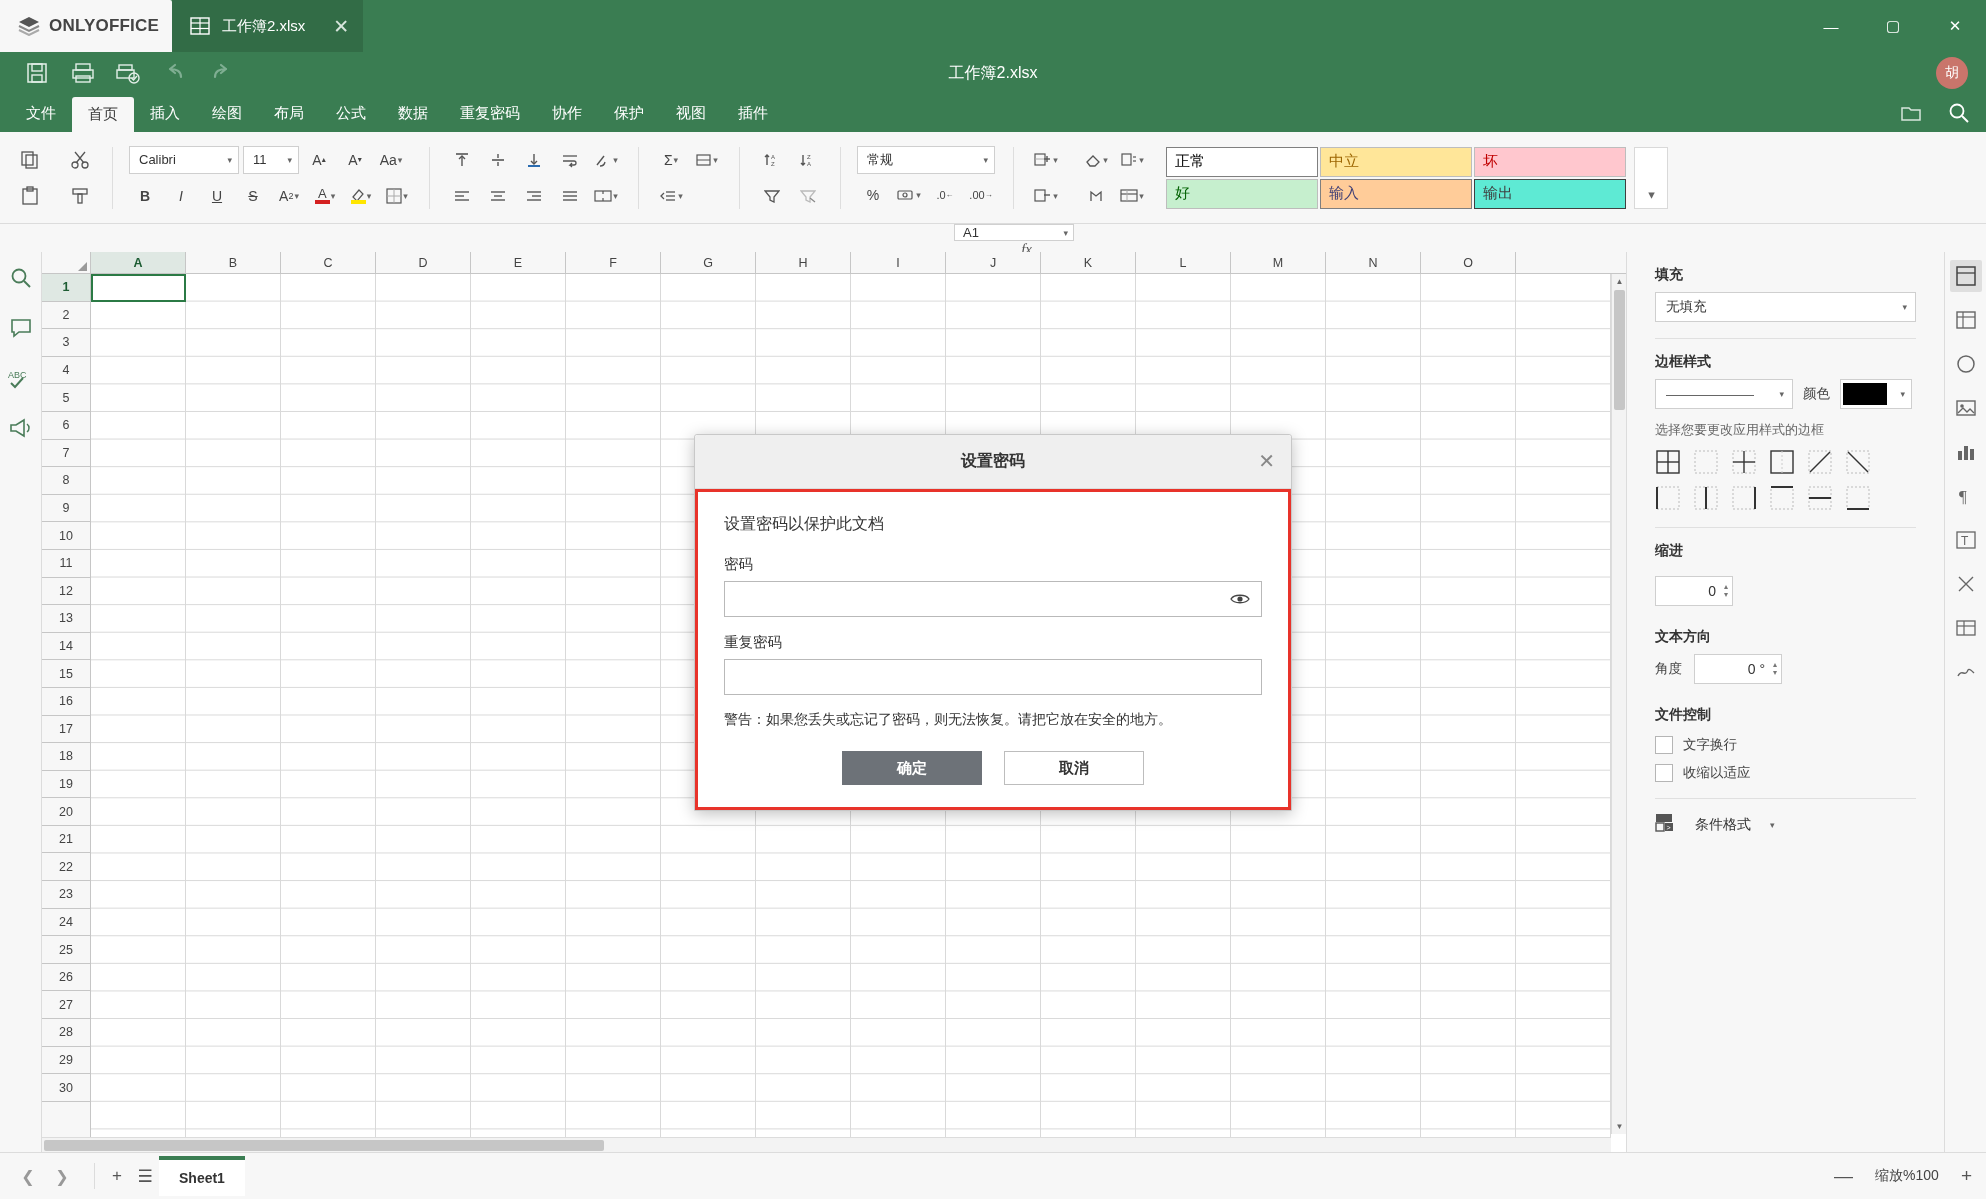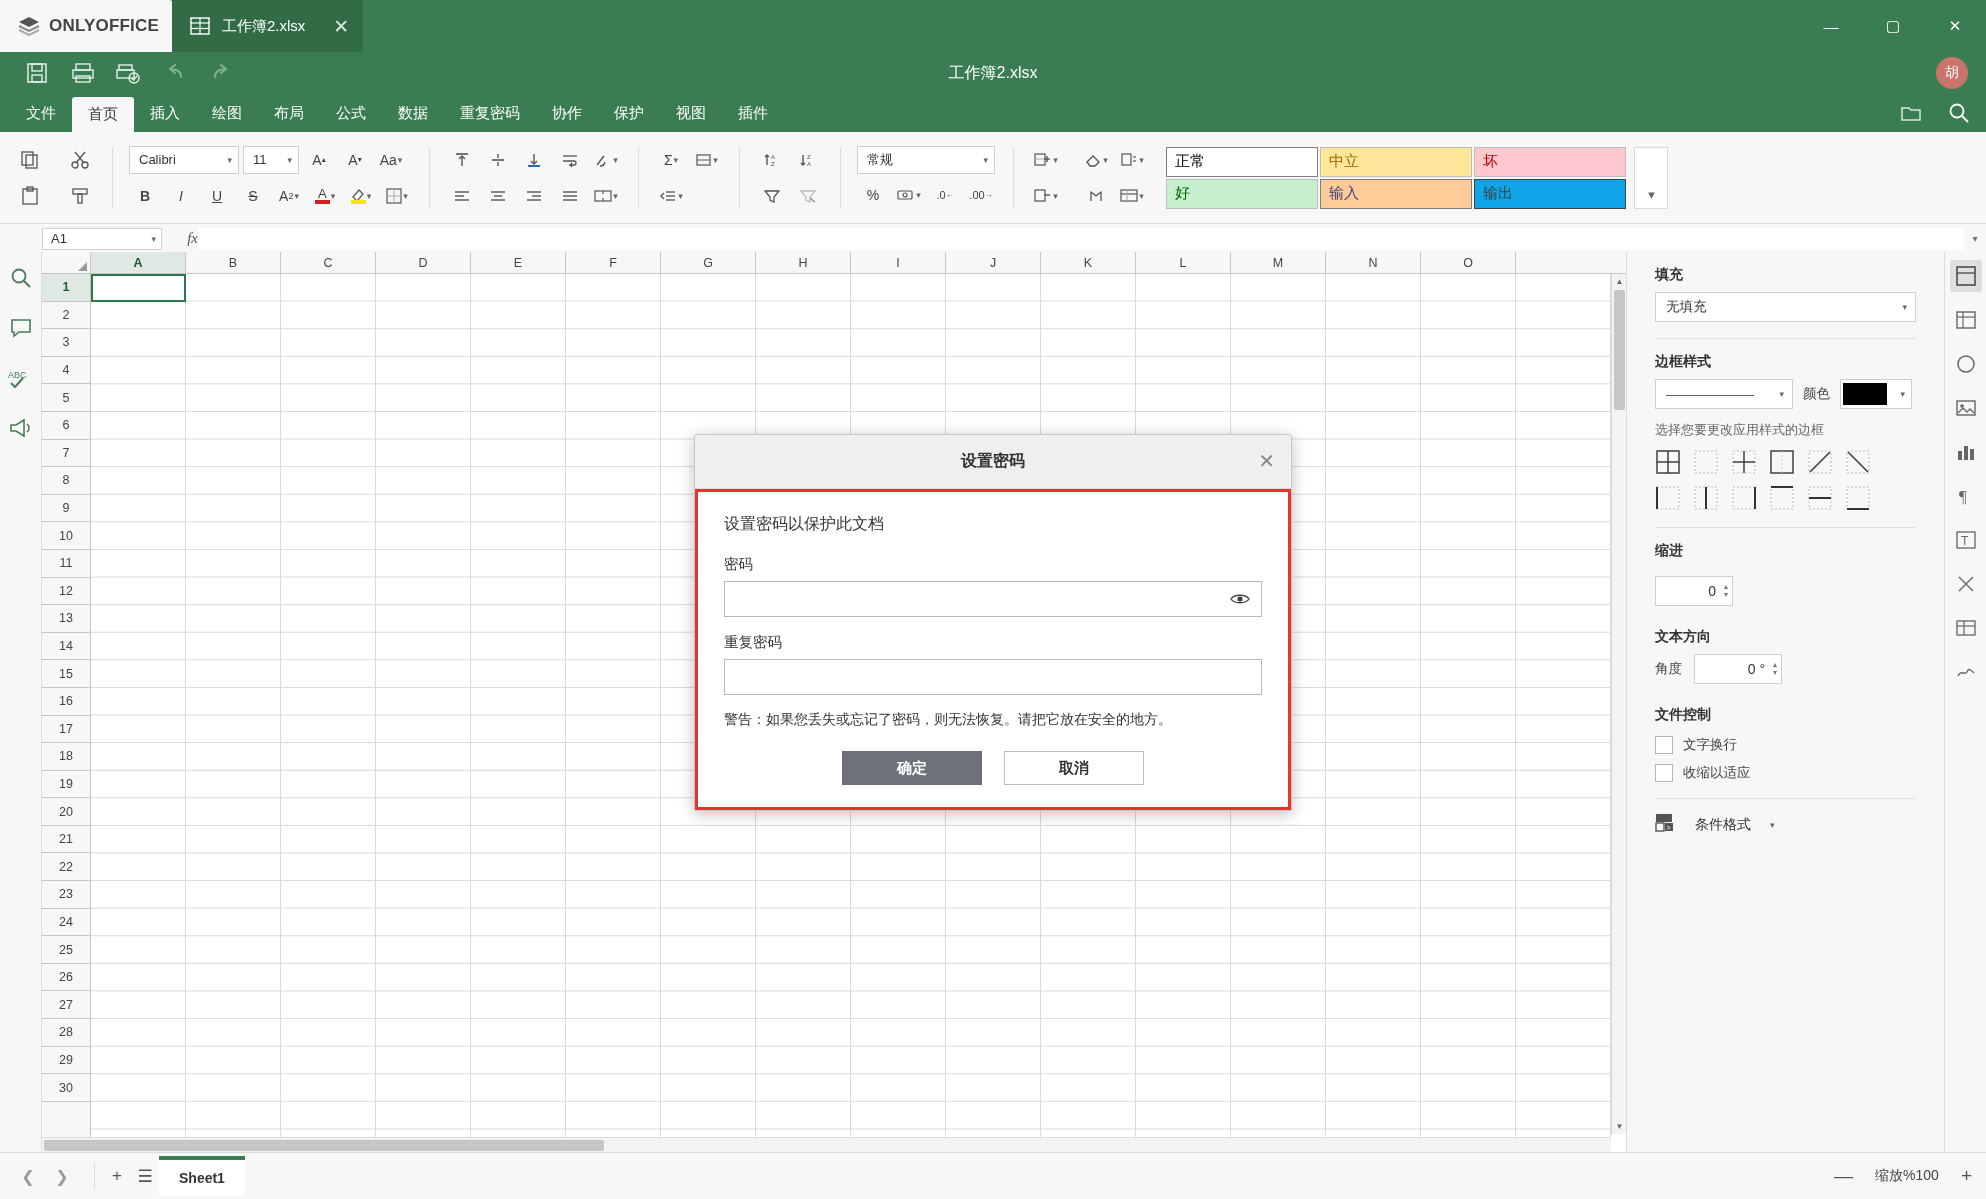--- a/index.html
+++ b/index.html
@@ -95,21 +95,21 @@
     font-size: 15px; cursor: pointer;
   }
   .styles-more {
     width: 34px; height: 62px; display: flex; align-items: flex-end; justify-content: center;
     padding-bottom: 6px; border: 1px solid #d9d9d9; background: #fff; cursor: pointer; margin-left: 2px;
   }
 
   
   .formulabar {
     height: 30px; background: #f7f7f7; border-bottom: 1px solid #d4d4d4;
-    display: flex; align-items: center; padding-left: 42px;
+    display: flex; align-items: center; padding-left: 42px; flex-direction: column;
   }
   .namebox {
     width: 120px; height: 22px; border: 1px solid #d0d0d0; background: #fff;
     display: flex; align-items: center; justify-content: space-between;
     padding: 0 5px 0 8px; font-size: 13px; color: #333;
   }
   .fx { width: 36px; text-align: right; font-style: italic; font-size: 15px; color: #555; font-family: "Liberation Serif", serif; }
   .finput { flex: 1; height: 22px; background: #fff; border: none; font-size: 13px; }
   .fcaret { width: 22px; text-align: center; color: #777; font-size: 10px; }
 
@@ -659,21 +659,21 @@
         </div>
       <div class="style-cell" style="background:#ffc7ce;color:#c00000">
           <span>坏</span>
         </div>
       <div class="style-cell" style="background:#c6efce;color:#006100">
           <span>好</span>
         </div>
       <div class="style-cell" style="background:#ffcc99;color:#3f3f76;border-color:#7f7f7f">
           <span>输入</span>
         </div>
-      <div class="style-cell" style="background:#0ea5e9;color:#3f3f3f;border-color:#3f3f3f">
+      <div class="style-cell" style="background:#5eead4;color:#3f3f3f;border-color:#3f3f3f">
           <span>输出</span>
         </div>
     </div>
     <div class="styles-more">
       <span class="caret" style="font-size:13px">▾</span>
     </div>
   </div>
 
   <div class="formulabar">
     <div class="namebox">

